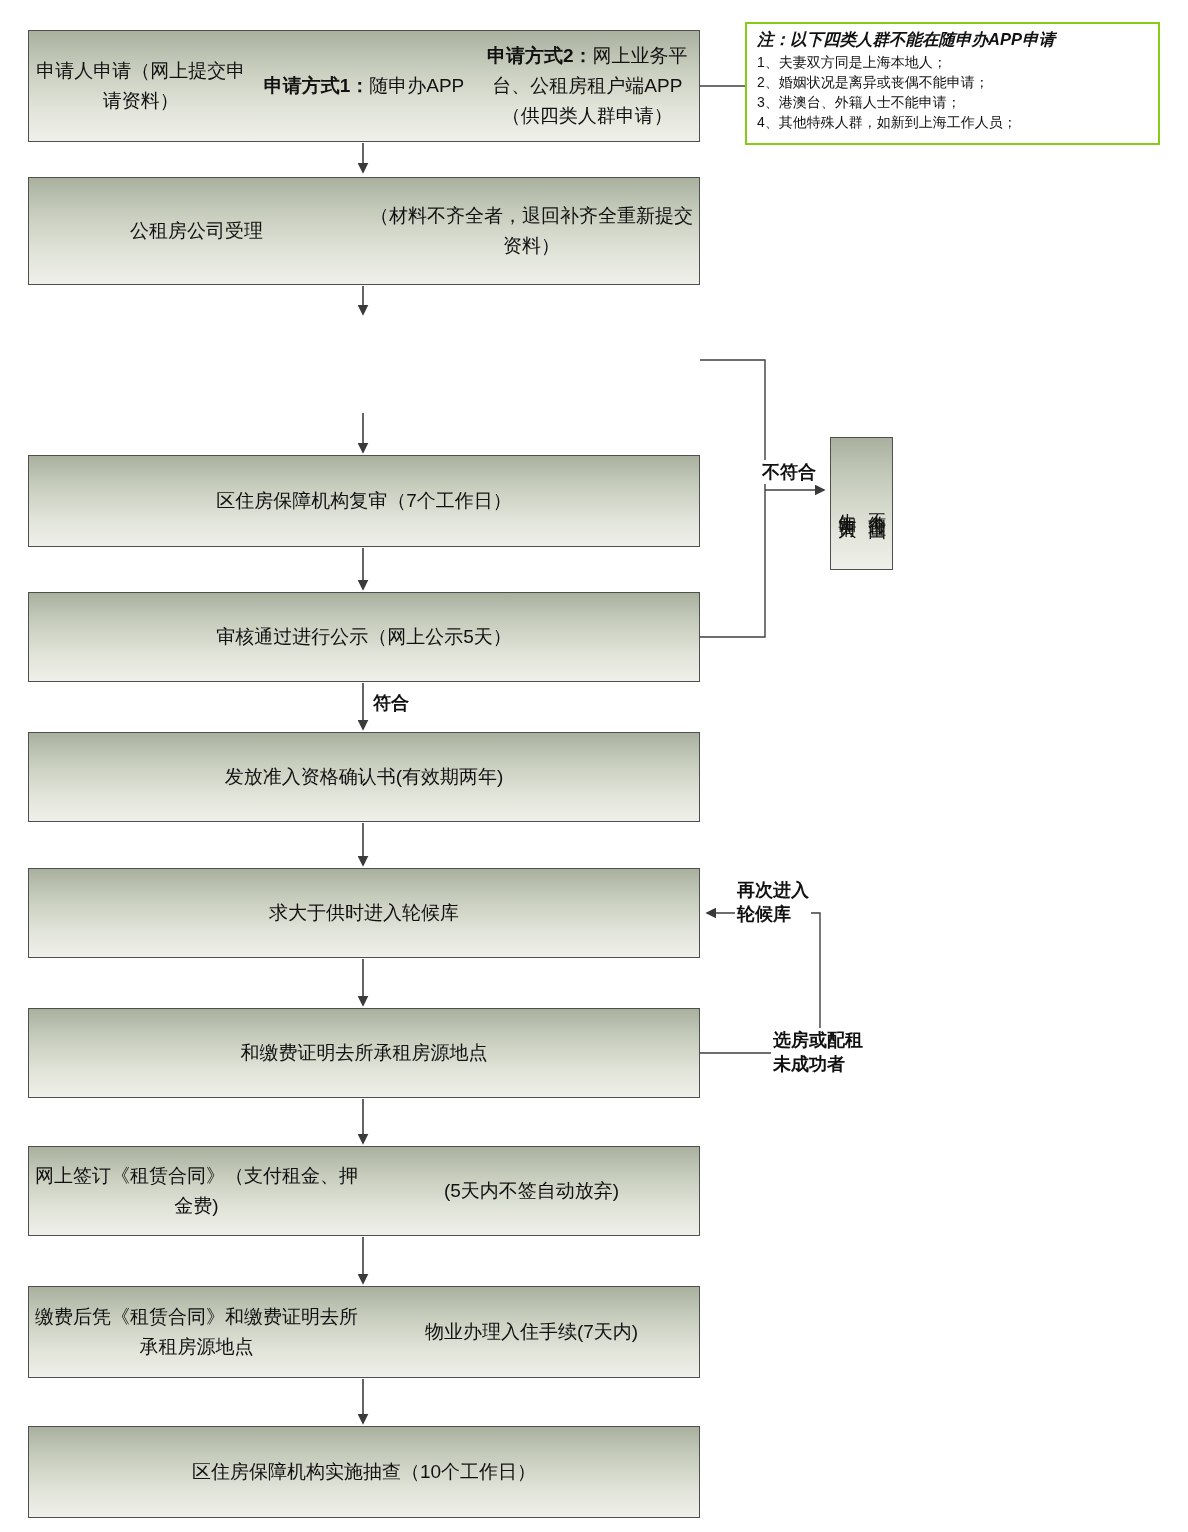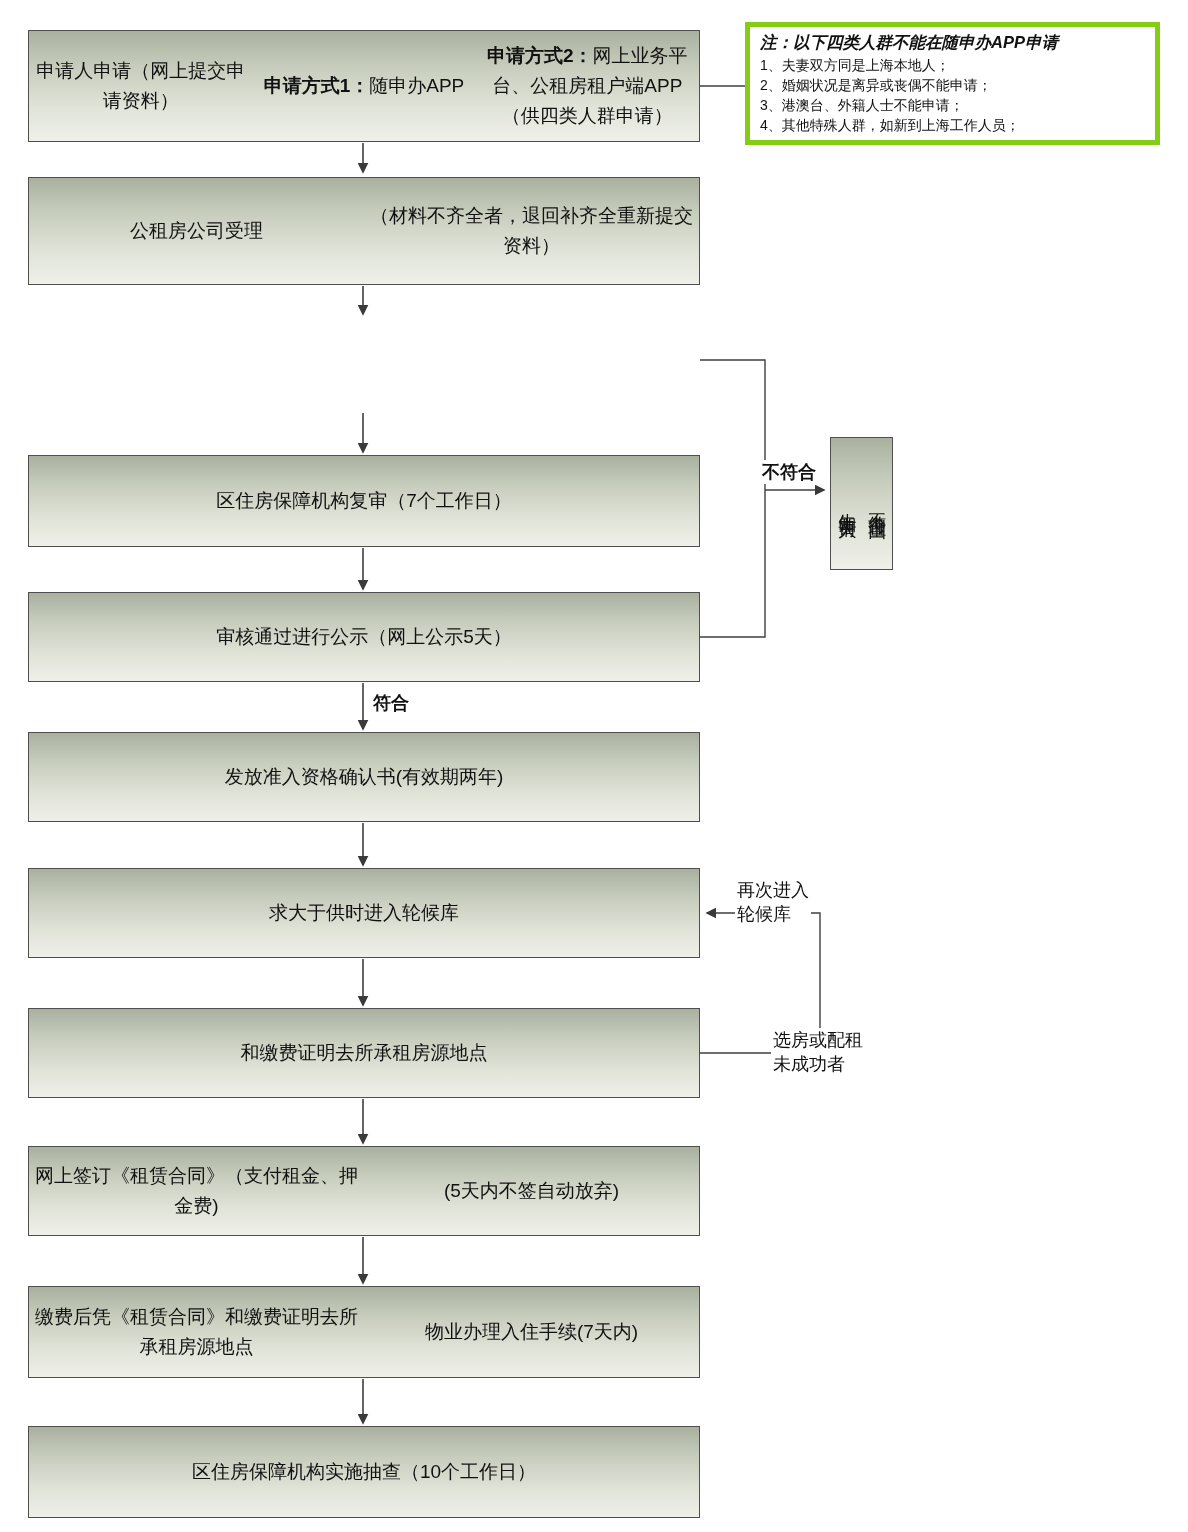--- a/index.html
+++ b/index.html
@@ -27,33 +27,34 @@
     text-align: center;
     font-size: 19px;
     line-height: 1.58;
   }
   .bl { width: 100%; }
   .bold { font-weight: bold; }
   .note {
     position: absolute;
     left: 745px; top: 22px; width: 415px; height: 123px;
     box-sizing: border-box;
-    border: 5px solid #84cc16;
+    border: 2px solid #84cc16;
     background: #ffffff;
     padding: 5px 10px;
   }
   .note-title { font-size: 16.5px; font-weight: bold; font-style: italic; margin-bottom: 2px; }
   .note-item { font-size: 14px; line-height: 1.42; }
   .lbl {
     position: absolute;
     font-size: 18px;
     line-height: 1.35;
     white-space: pre-line;
     background: #ffffff;
     padding: 0 2px;
+    font-weight: bold;
   }
   .lbl-bold { font-weight: bold; }
   .vbox {
     position: absolute;
     left: 830px; top: 437px; width: 63px; height: 133px;
     box-sizing: border-box;
     border: 1px solid #4f4f4f;
     background: linear-gradient(180deg, #a9b09e 0%, #c5cbbb 30%, #e1e4d9 70%, #eff0e9 100%);
     display: flex;
     align-items: center;

